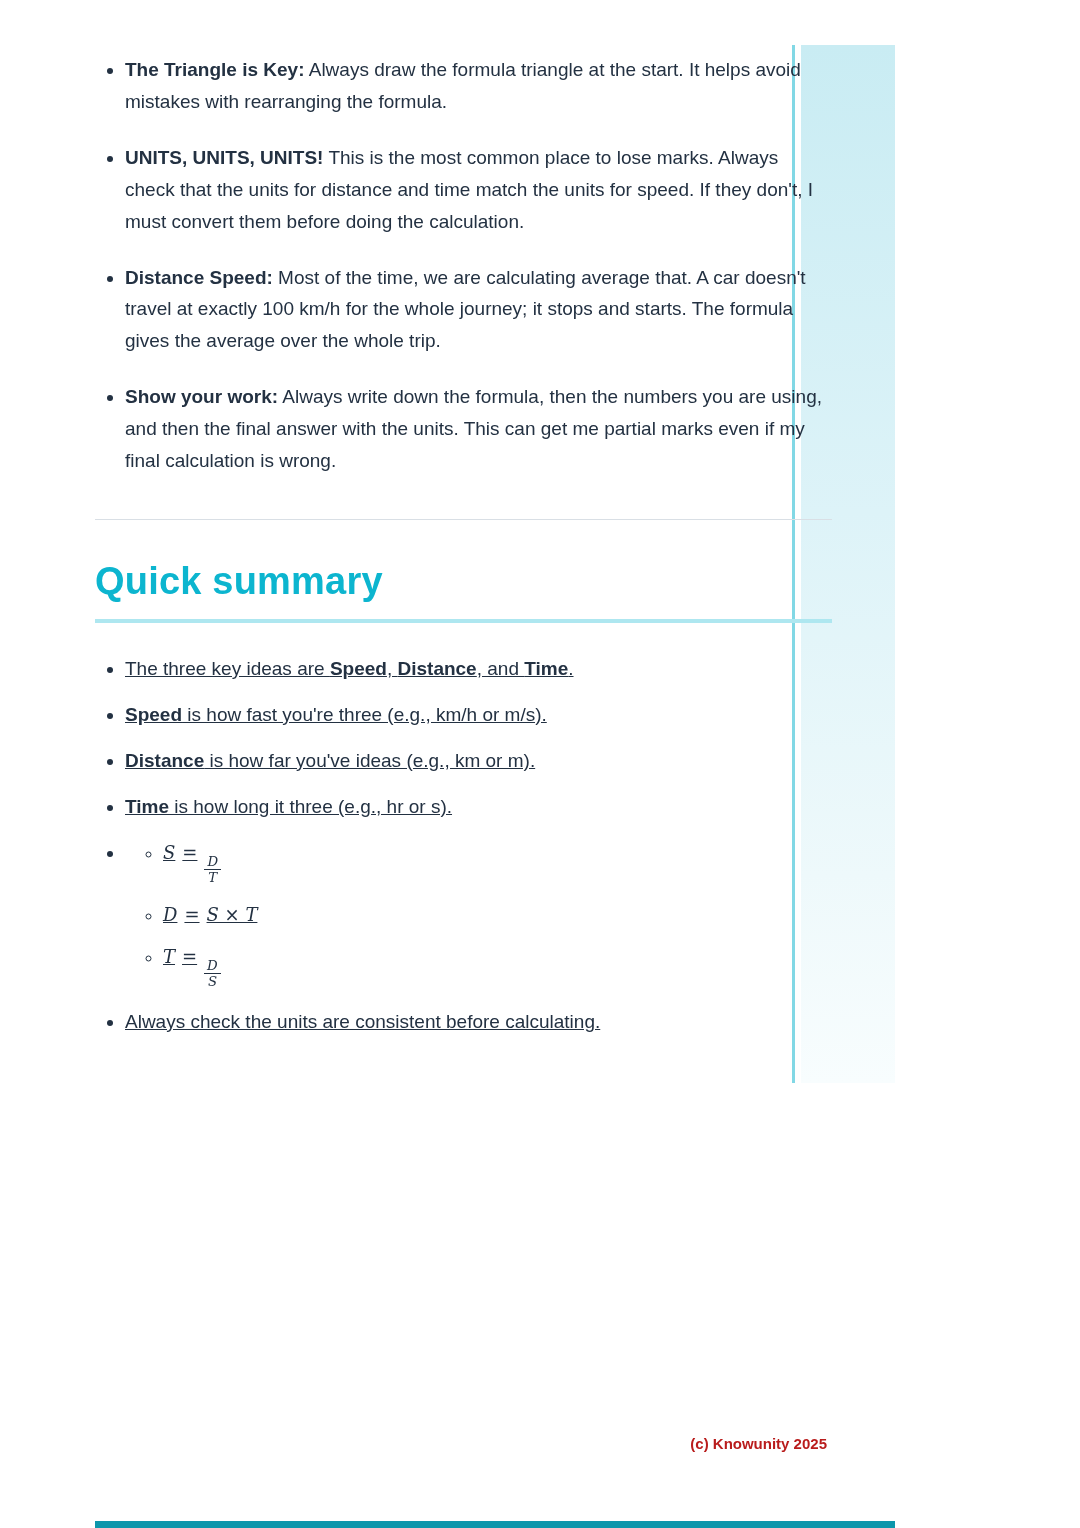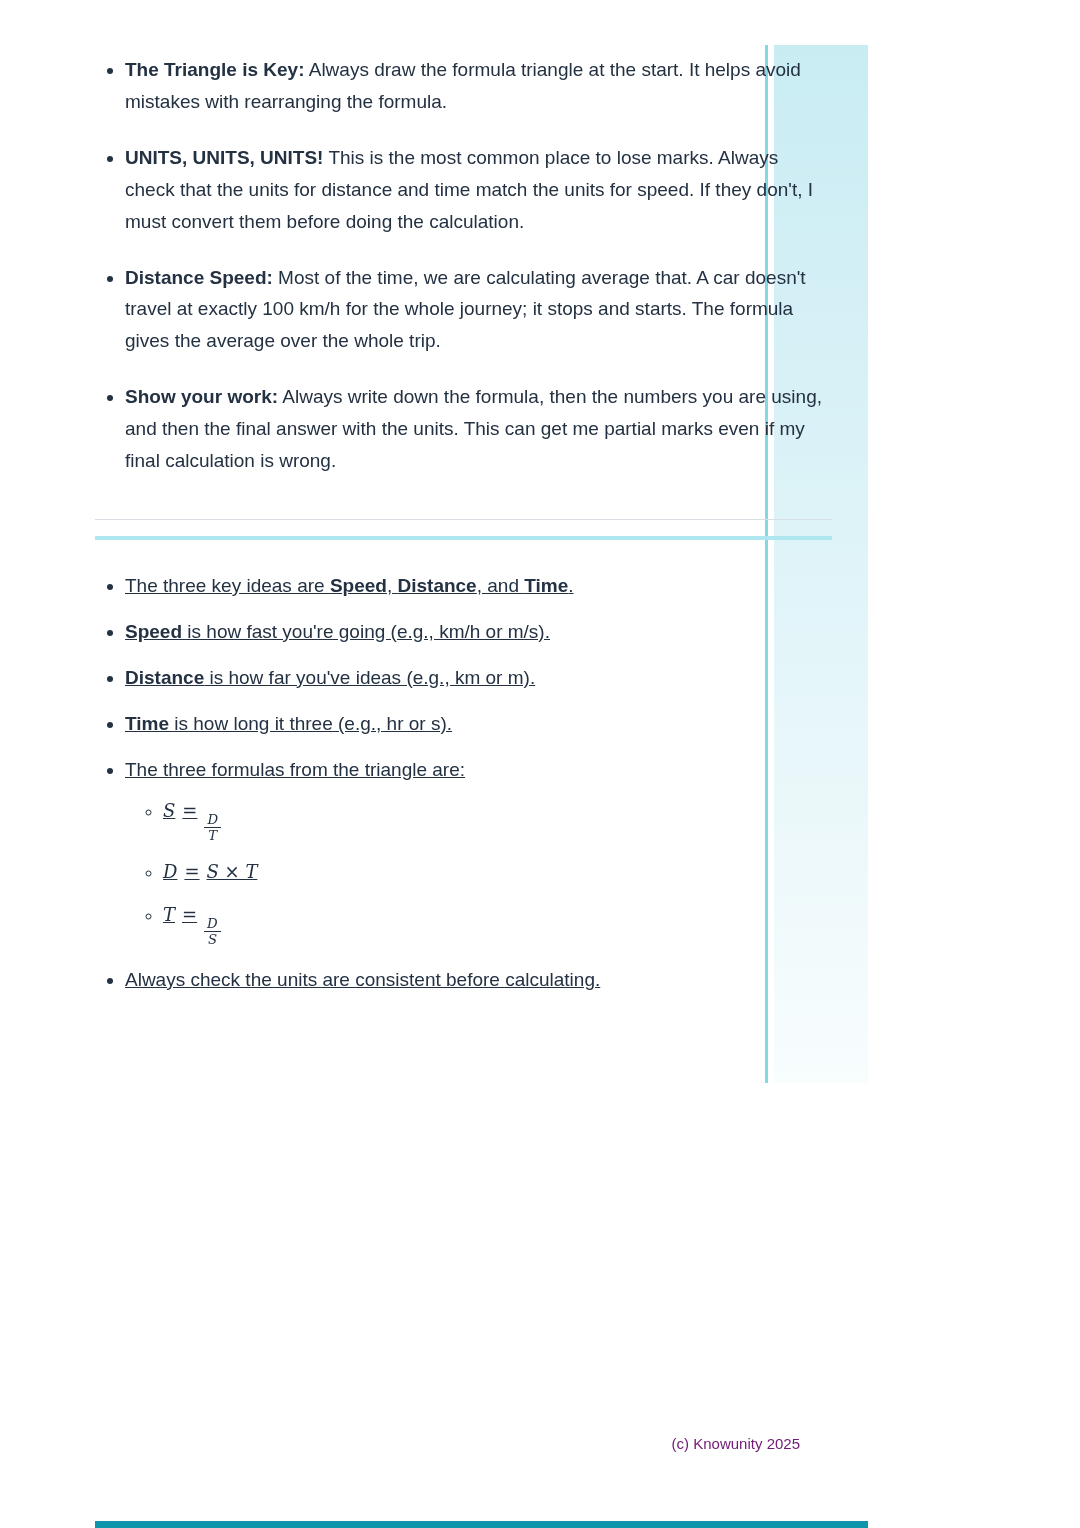--- a/index.html
+++ b/index.html
@@ -4,20 +4,21 @@
 <style>
   html,body { margin:0; padding:0; background:#ffffff; }
   .page {
     position: relative;
     width: 868px;
     height: 1528px;
     background: #ffffff;
     overflow: hidden;
     font-family: "Liberation Sans", sans-serif;
     color: #233142;
+    padding-left: 27px;
   }
   
   .accent-line {
     position: absolute;
     top: 45px;
     right: 100px;
     width: 3px;
     height: 1038px;
     background: #82d8e5;
   }
@@ -85,21 +86,22 @@
     line-height: 1.15;
     font-style: italic;
   }
   .frac .num { border-bottom: 1px solid #233142; padding: 0 3px; }
   .frac .den { padding: 0 3px; }
   .footer-credit {
     position: absolute;
     right: 68px;
     bottom: 76px;
     font-size: 15px;
-    color: #701a75;
+    color: #b91c1c;
+    font-weight: bold;
   }
 </style>
 </head>
 <body>
 
 <div class="page">
 
   <div class="accent-line"></div>
   <div class="accent-fill"></div>
 
@@ -110,32 +112,33 @@
 
       <li><span class="b">UNITS, UNITS, UNITS!</span><span> This is the most common place to lose marks. Always check that the units for distance and time match the units for speed. If they don't, I must convert them </span><span class="it">before</span><span> doing the calculation.</span></li>
 
       <li><span class="b">Distance Speed:</span><span> Most of the time, we are calculating </span><span class="it">average that</span><span>. A car doesn't travel at exactly 100 km/h for the whole journey; it stops and starts. The formula gives the average over the whole trip.</span></li>
 
       <li><span class="b">Show your work:</span><span> Always write down the formula, then the numbers you are using, and then the final answer with the units. This can get me partial marks even if my final calculation is wrong.</span></li>
     </ul>
 
     <hr class="divider">
 
+    <h1 class="section-title">Quick summary</h1>
     <div class="title-underline"></div>
 
     <ul class="summary-list">
       <li><span>The three key ideas are </span><span class="b">Speed</span><span>, </span><span class="b">Distance</span><span>, and </span><span class="b">Time</span><span>.</span></li>
 
-      <li><span class="b">Speed</span><span> is how fast you're going (e.g., km/h or m/s).</span></li>
+      <li><span class="b">Speed</span><span> is how fast you're three (e.g., km/h or m/s).</span></li>
 
       <li><span class="b">Distance</span><span> is how far you've ideas (e.g., km or m).</span></li>
 
       <li><span class="b">Time</span><span> is how long it three (e.g., hr or s).</span></li>
 
-      <li><span>The three formulas from the triangle are:</span>
+      <li>
         <ul class="formula-list">
           <li><span class="math var">S</span><span class="math op">=</span><span class="math frac">
                 <span class="num">D</span>
                 <span class="den">T</span>
               </span></li>
 
           <li><span class="math var">D</span><span class="math op">=</span><span class="math var">S × T</span></li>
 
           <li><span class="math var">T</span><span class="math op">=</span><span class="math frac">
                 <span class="num">D</span>

